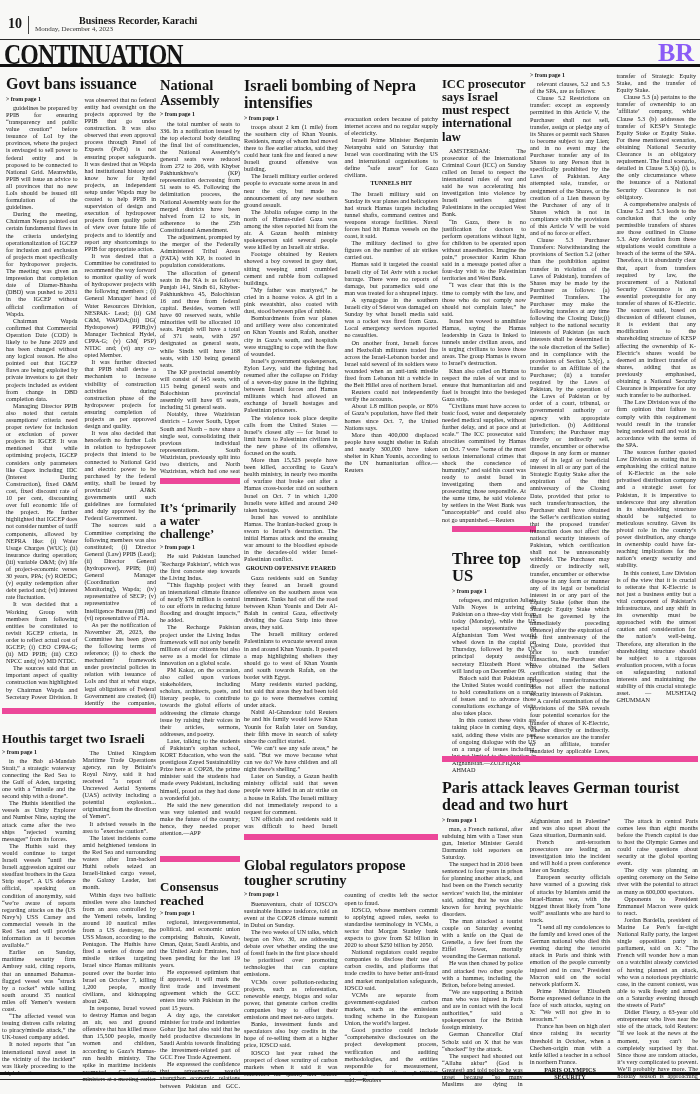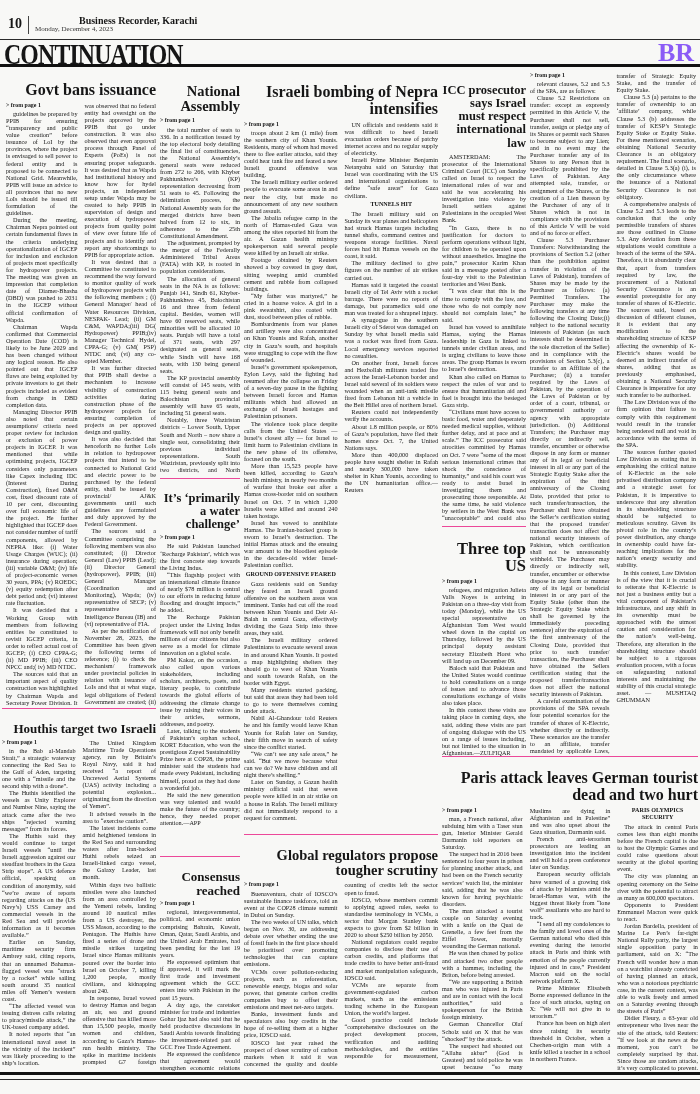--- a/index.html
+++ b/index.html
@@ -10,22 +10,22 @@
   .pageno{font-size:14px;font-weight:bold;}
   .mast-pub{font-size:10px;font-weight:bold;line-height:9px;padding-left:44px;}
   .mast-date{font-size:7px;line-height:8px;color:#333;}
   .vline{width:1px;background:#444;}
   .rule-thin{height:1px;background:#2a2a2a;}
   .rule-thick{height:3px;background:#111;}
   .cont-title{font-size:29px;font-weight:bold;letter-spacing:-1px;transform:scaleX(.82);transform-origin:left;white-space:nowrap;}
   .brand{font-size:26px;font-weight:bold;color:#8b5cf6;letter-spacing:0;}
   
   .article{position:absolute;overflow:hidden;display:flex;flex-direction:column;}
-  .article.rtop{border-top:1px solid #ec4899;padding-top:3px;}
-  .article h2{margin:10px 0 3px 0;text-align:right;font-weight:bold;line-height:1.05;}
+  .article.rtop{border-top:6px solid #ec4899;padding-top:14px;}
+  .article h2{margin:4px 0 3px 0;text-align:left;font-weight:bold;line-height:1.05;}
   .h16{font-size:16px;} .h13b{font-size:13px;} .h145{font-size:14.5px;font-weight:normal;}
   .h125{font-size:12.5px;font-weight:normal;} .h13n{font-size:13px;font-weight:normal;}
   .h145b{font-size:14.5px;} .h165{font-size:16.5px;font-weight:normal;} .h18{font-size:18px;}
   .body{flex:1;overflow:hidden;column-gap:7px;column-fill:auto;}
   .c2{column-count:2;} .c3{column-count:3;}
   .body p{margin:0;font-size:6.2px;line-height:7.1px;text-align:justify;text-indent:7px;}
   .body p.from{text-indent:0;font-size:5.9px;font-weight:bold;margin-bottom:1px;}
   .body p.sub{text-indent:0;text-align:center;font-weight:bold;font-size:6.1px;margin:2px 0;}
 </style>
 </head>
@@ -172,21 +172,21 @@
   <div class="body">
       <p>AMSTERDAM: The prosecutor of the International Criminal Court (ICC) on Sunday called on Israel to respect the international rules of war and said he was accelerating his investigation into violence by Israeli settlers against Palestinians in the occupied West Bank.</p>
       <p>“In Gaza, there is no justification for doctors to perform operations without light, for children to be operated upon without anaesthetics. Imagine the pain,” prosecutor Karim Khan said in a message posted after a four-day visit to the Palestinian territories and West Bank.</p>
       <p>“I was clear that this is the time to comply with the law, and those who do not comply now should not complain later,” he said.</p>
       <p>Israel has vowed to annihilate Hamas, saying the Hamas leadership in Gaza is linked to tunnels under civilian areas, and is urging civilians to leave those areas. The group Hamas is sworn to Israel’s destruction.</p>
       <p>Khan also called on Hamas to respect the rules of war and to ensure that humanitarian aid and fuel is brought into the besieged Gaza strip.</p>
       <p>“Civilians must have access to basic food, water and desperately needed medical supplies, without further delay, and at pace and at scale.” The ICC prosecutor said atrocities committed by Hamas on Oct. 7 were “some of the most serious international crimes that shock the conscience of humanity,” and said his court was ready to assist Israel in investigating them and prosecuting those responsible. At the same time, he said violence by settlers in the West Bank was “unacceptable” and could also not go unpunished.—Reuters</p>
     </div>
 </div>
 
-<div class="article rtop" style="left:442px;top:526px;width:84px;height:228px;font-family:Liberation Serif, serif;">
+<div class="article rtop" style="left:452px;top:526px;width:84px;height:228px;font-family:Liberation Serif, serif;">
   <h2 class="h165">Three top US</h2>
   <div class="body">
       <p class="from">&gt; from page 1</p>
       <p>refugees, and migration Julieta Valls Noyes is arriving in Pakistan on a three-day visit from today (Monday), while the US special representative on Afghanistan Tom West would wheel down in the capital on Thursday, followed by the US principal deputy assistant secretary Elizabeth Horst who will land up on December 09.</p>
       <p>Baloch said that Pakistan and the United States would continue to hold consultations on a range of issues and to advance those consultations exchange of visits also takes place.</p>
       <p>In this context these visits are taking place in coming days, she said, adding these visits are part of ongoing dialogue with the US on a range of issues including, but not limited to the situation in Afghanistan.—ZULFIQAR AHMAD</p>
     </div>
 </div>
 
 <div class="article" style="left:530px;top:72px;width:166px;height:682px;">

